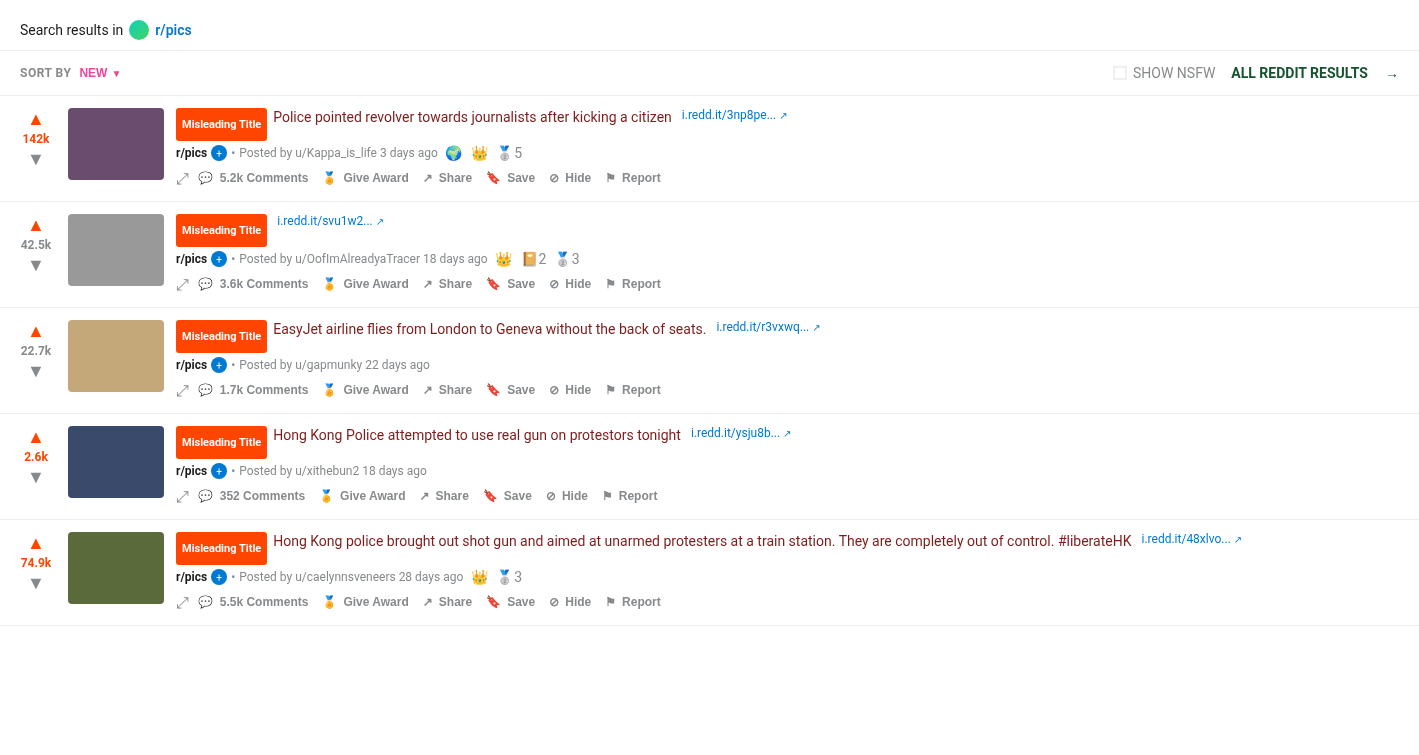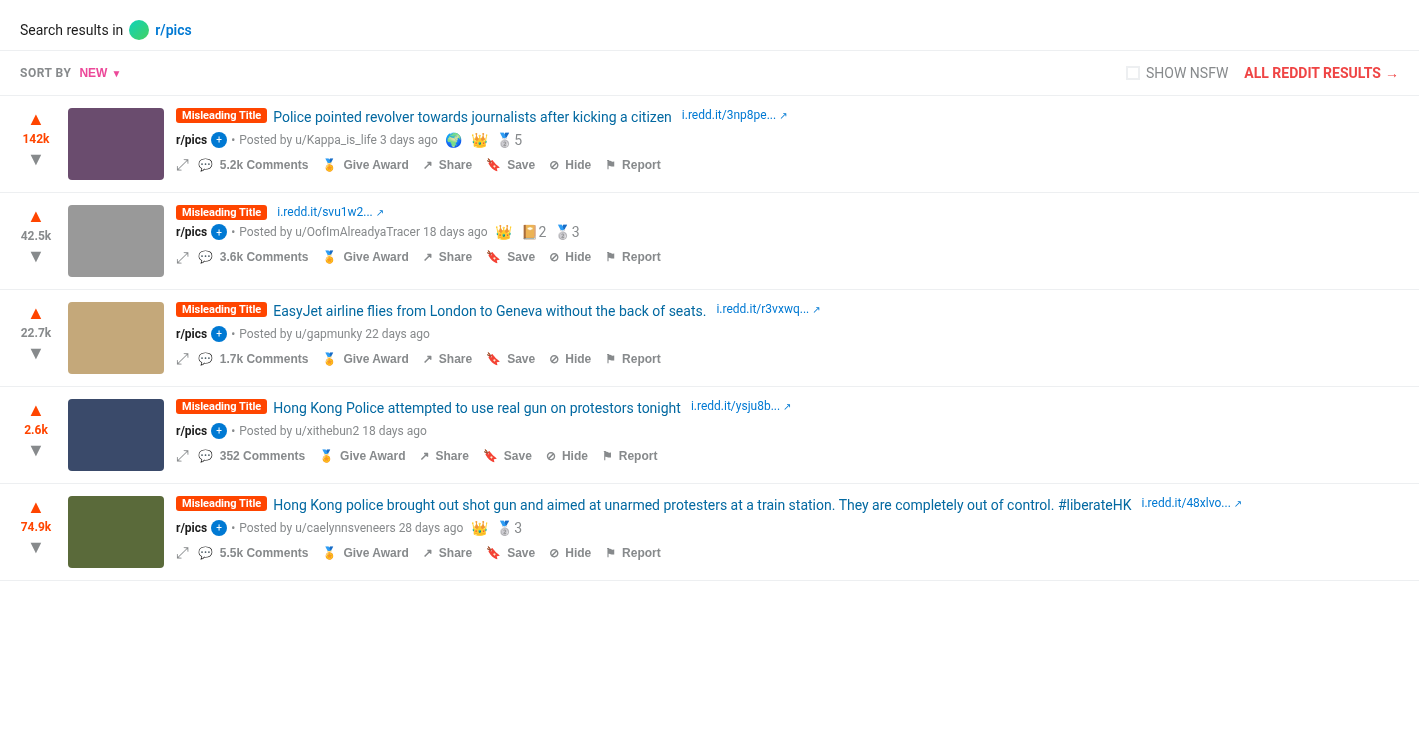--- a/index.html
+++ b/index.html
@@ -11,37 +11,37 @@
     .subreddit-icon { width: 20px; height: 20px; border-radius: 50%; background: linear-gradient(135deg, #0dd3bb, #46d160); display: inline-block; }
     .subreddit-link { color: #0079d3; font-weight: 600; text-decoration: none; }
 
     .toolbar { display: flex; align-items: center; justify-content: space-between; padding: 14px 20px; border-bottom: 1px solid #edeff1; }
     .sort-by { display: flex; align-items: center; gap: 8px; font-size: 12px; font-weight: 700; color: #878a8c; text-transform: uppercase; letter-spacing: 0.5px; }
     .sort-btn { display: flex; align-items: center; gap: 4px; background: none; border: none; font-size: 12px; font-weight: 700; color: #ec4899; cursor: pointer; text-transform: uppercase; }
     .sort-btn .chevron { font-size: 10px; }
     .toolbar-right { display: flex; align-items: center; gap: 16px; }
     .nsfw-label { display: flex; align-items: center; gap: 6px; font-size: 14px; color: #878a8c; }
     .nsfw-checkbox { width: 14px; height: 14px; border: 2px solid #edeff1; background: #fff; }
-    .all-reddit-btn { color: #ef4444; font-size: 14px; font-weight: 700; text-transform: uppercase; cursor: pointer; text-decoration: none; display: flex; align-items: center; gap: 4px; }
+    .all-reddit-btn { color: #14532d; font-size: 14px; font-weight: 700; text-transform: uppercase; cursor: pointer; text-decoration: none; display: flex; align-items: center; gap: 17px; }
 
     .results-list { }
     .result-item { display: flex; align-items: flex-start; padding: 12px 16px; border-bottom: 1px solid #edeff1; gap: 12px; }
 
     .vote-col { display: flex; flex-direction: column; align-items: center; min-width: 40px; gap: 2px; }
     .vote-up { color: #ff4500; font-size: 18px; cursor: pointer; }
     .vote-count { font-size: 12px; font-weight: 700; color: #ff4500; }
     .vote-count.neutral { color: #878a8c; }
     .vote-down { color: #878a8c; font-size: 18px; cursor: pointer; }
 
     .thumb { width: 96px; height: 72px; border-radius: 4px; flex-shrink: 0; object-fit: cover; overflow: hidden; background: #edeff1; }
 
     .content-col { flex: 1; }
     .post-title-line { display: flex; align-items: flex-start; gap: 6px; flex-wrap: wrap; margin-bottom: 4px; }
-    .flair-badge { background: #ff4500; color: #fff; font-size: 11px; font-weight: 700; padding: 1px 6px; border-radius: 3px; white-space: nowrap; flex-shrink: 0; }
-    .post-title { font-size: 14px; color: #0369a1; line-height: 1.4; }
+    .flair-badge { background: #ff4500; color: #fff; font-size: 11px; font-weight: 700; padding: 10px 6px; border-radius: 3px; white-space: nowrap; flex-shrink: 0; }
+    .post-title { font-size: 14px; color: #7f1d1d; line-height: 1.4; }
     .post-domain { color: #0079d3; font-size: 12px; margin-left: 4px; }
     .post-meta { font-size: 12px; color: #878a8c; display: flex; align-items: center; gap: 4px; margin-bottom: 6px; flex-wrap: wrap; }
     .subreddit-tag { color: #1c1c1c; font-weight: 700; font-size: 12px; }
     .plus-btn { background: #0079d3; color: #fff; border-radius: 50%; width: 16px; height: 16px; font-size: 10px; display: inline-flex; align-items: center; justify-content: center; cursor: pointer; }
     .action-row { display: flex; align-items: center; gap: 2px; flex-wrap: wrap; }
     .action-btn { display: flex; align-items: center; gap: 4px; padding: 4px 6px; font-size: 12px; color: #878a8c; cursor: pointer; border: none; background: none; border-radius: 2px; font-weight: 700; white-space: nowrap; }
 
     .expand-btn { color: #878a8c; font-size: 18px; cursor: pointer; }
   </style>
 </head>

